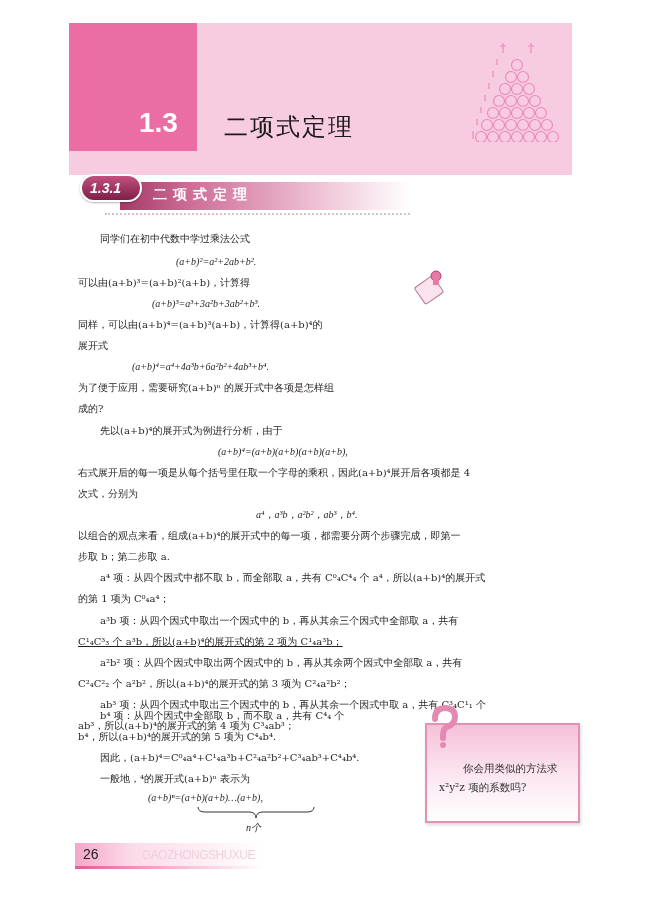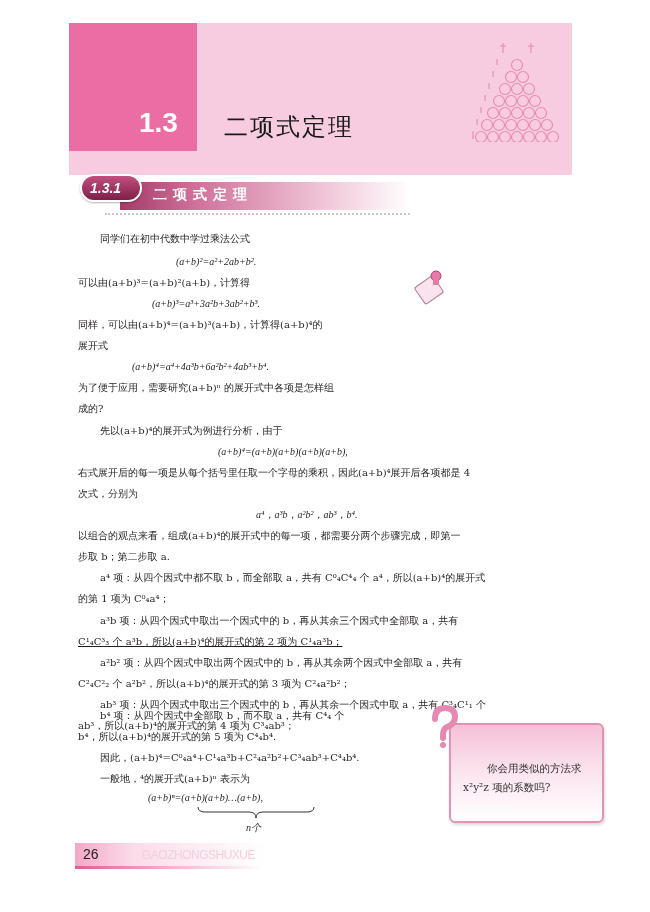--- a/index.html
+++ b/index.html
@@ -27,21 +27,21 @@
 
   
   .note1 { position: absolute; left: 412px; top: 268px; width: 168px; height: 116px; }
   .note1-card { position: absolute; left: 6px; top: 12px; width: 160px; height: 102px; border-radius: 8px; background: linear-gradient(180deg, #f7c7dc 0%, #fbe4ee 45%, #ffffff 100%); border: 1px solid #d8b9c7; box-shadow: 1px 2px 3px rgba(0,0,0,0.18); }
   .note1-line { position: absolute; left: 20px; top: 18px; width: 130px; border-top: 1px solid #9a7080; }
   .note1-clip { position: absolute; left: 0; top: 0; width: 40px; height: 40px; }
   .note1-text { position: absolute; left: 16px; top: 25px; width: 140px; font-size: 10.5px; line-height: 18px; color: #333; white-space: normal; font-family: "DejaVu Serif", serif; }
 
   
   .note2 { position: absolute; left: 425px; top: 705px; width: 155px; height: 125px; }
-  .note2-card { position: absolute; left: 0; top: 18px; width: 155px; height: 100px; border-radius: 6px; background: linear-gradient(180deg, #f6c0d8 0%, #fbe5ef 50%, #ffffff 100%); border: 2px solid #e392b6; box-shadow: 1px 2px 3px rgba(0,0,0,0.15); margin-left: 24px; }
+  .note2-card { position: absolute; left: 0; top: 18px; width: 155px; height: 100px; border-radius: 0; background: linear-gradient(180deg, #f6c0d8 0%, #fbe5ef 50%, #ffffff 100%); border: 2px solid #e392b6; box-shadow: 1px 2px 3px rgba(0,0,0,0.15); }
   .note2-q { position: absolute; left: 4px; top: 0; width: 30px; height: 44px; }
   .note2-text { position: absolute; left: 12px; top: 34px; width: 136px; font-size: 10.5px; line-height: 19px; color: #333; white-space: normal; }
 
   
   .foot { position: absolute; left: 75px; top: 843px; width: 190px; height: 24px; background: linear-gradient(90deg, #f4a7c8 0%, #fbdbe8 30%, #ffffff 100%); }
   .foot-line { position: absolute; left: 75px; top: 866px; width: 190px; height: 3px; background: linear-gradient(90deg, #e35c95 0%, #f5b3cf 50%, #ffffff 100%); }
   .foot-num { position: absolute; left: 83px; top: 846px; font-family: "Liberation Sans", sans-serif; font-size: 14px; color: #222; }
   .foot-brand { position: absolute; left: 142px; top: 848px; font-family: "Liberation Sans", sans-serif; font-size: 12px; color: #f2cfdc; letter-spacing: -0.5px; }
 
   .brace { position: absolute; left: 197px; top: 784px; width: 118px; height: 14px; }

